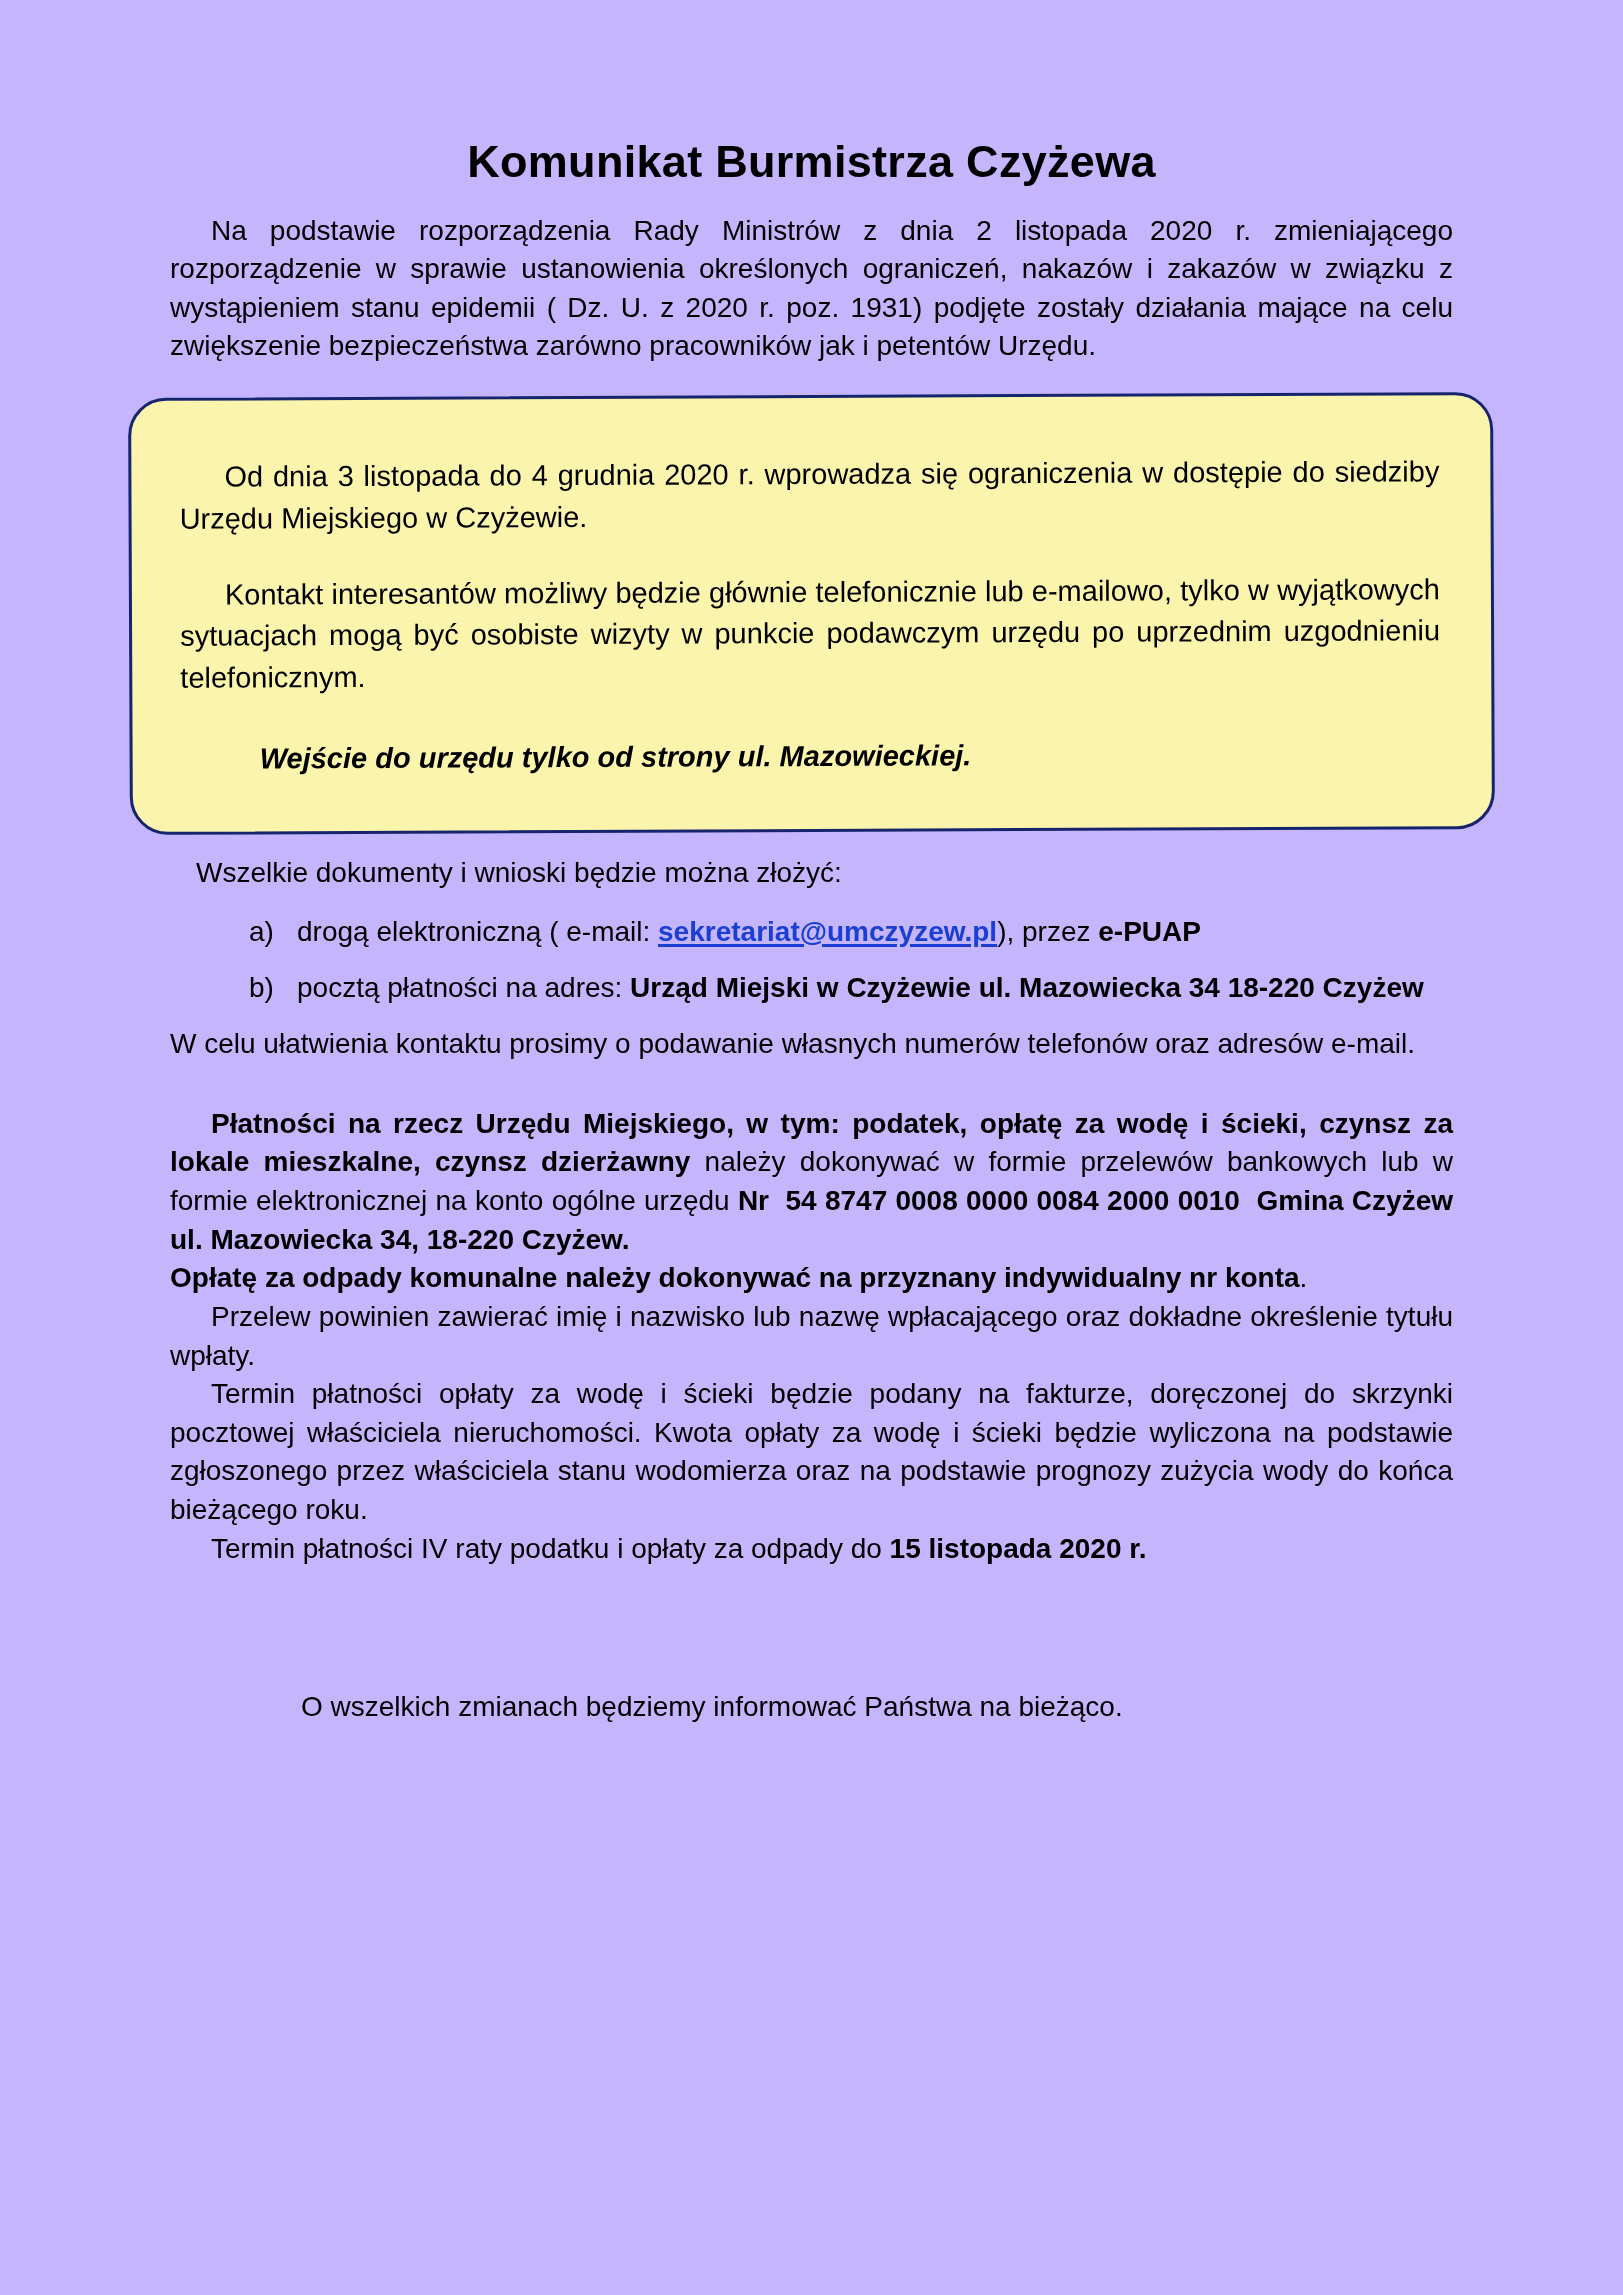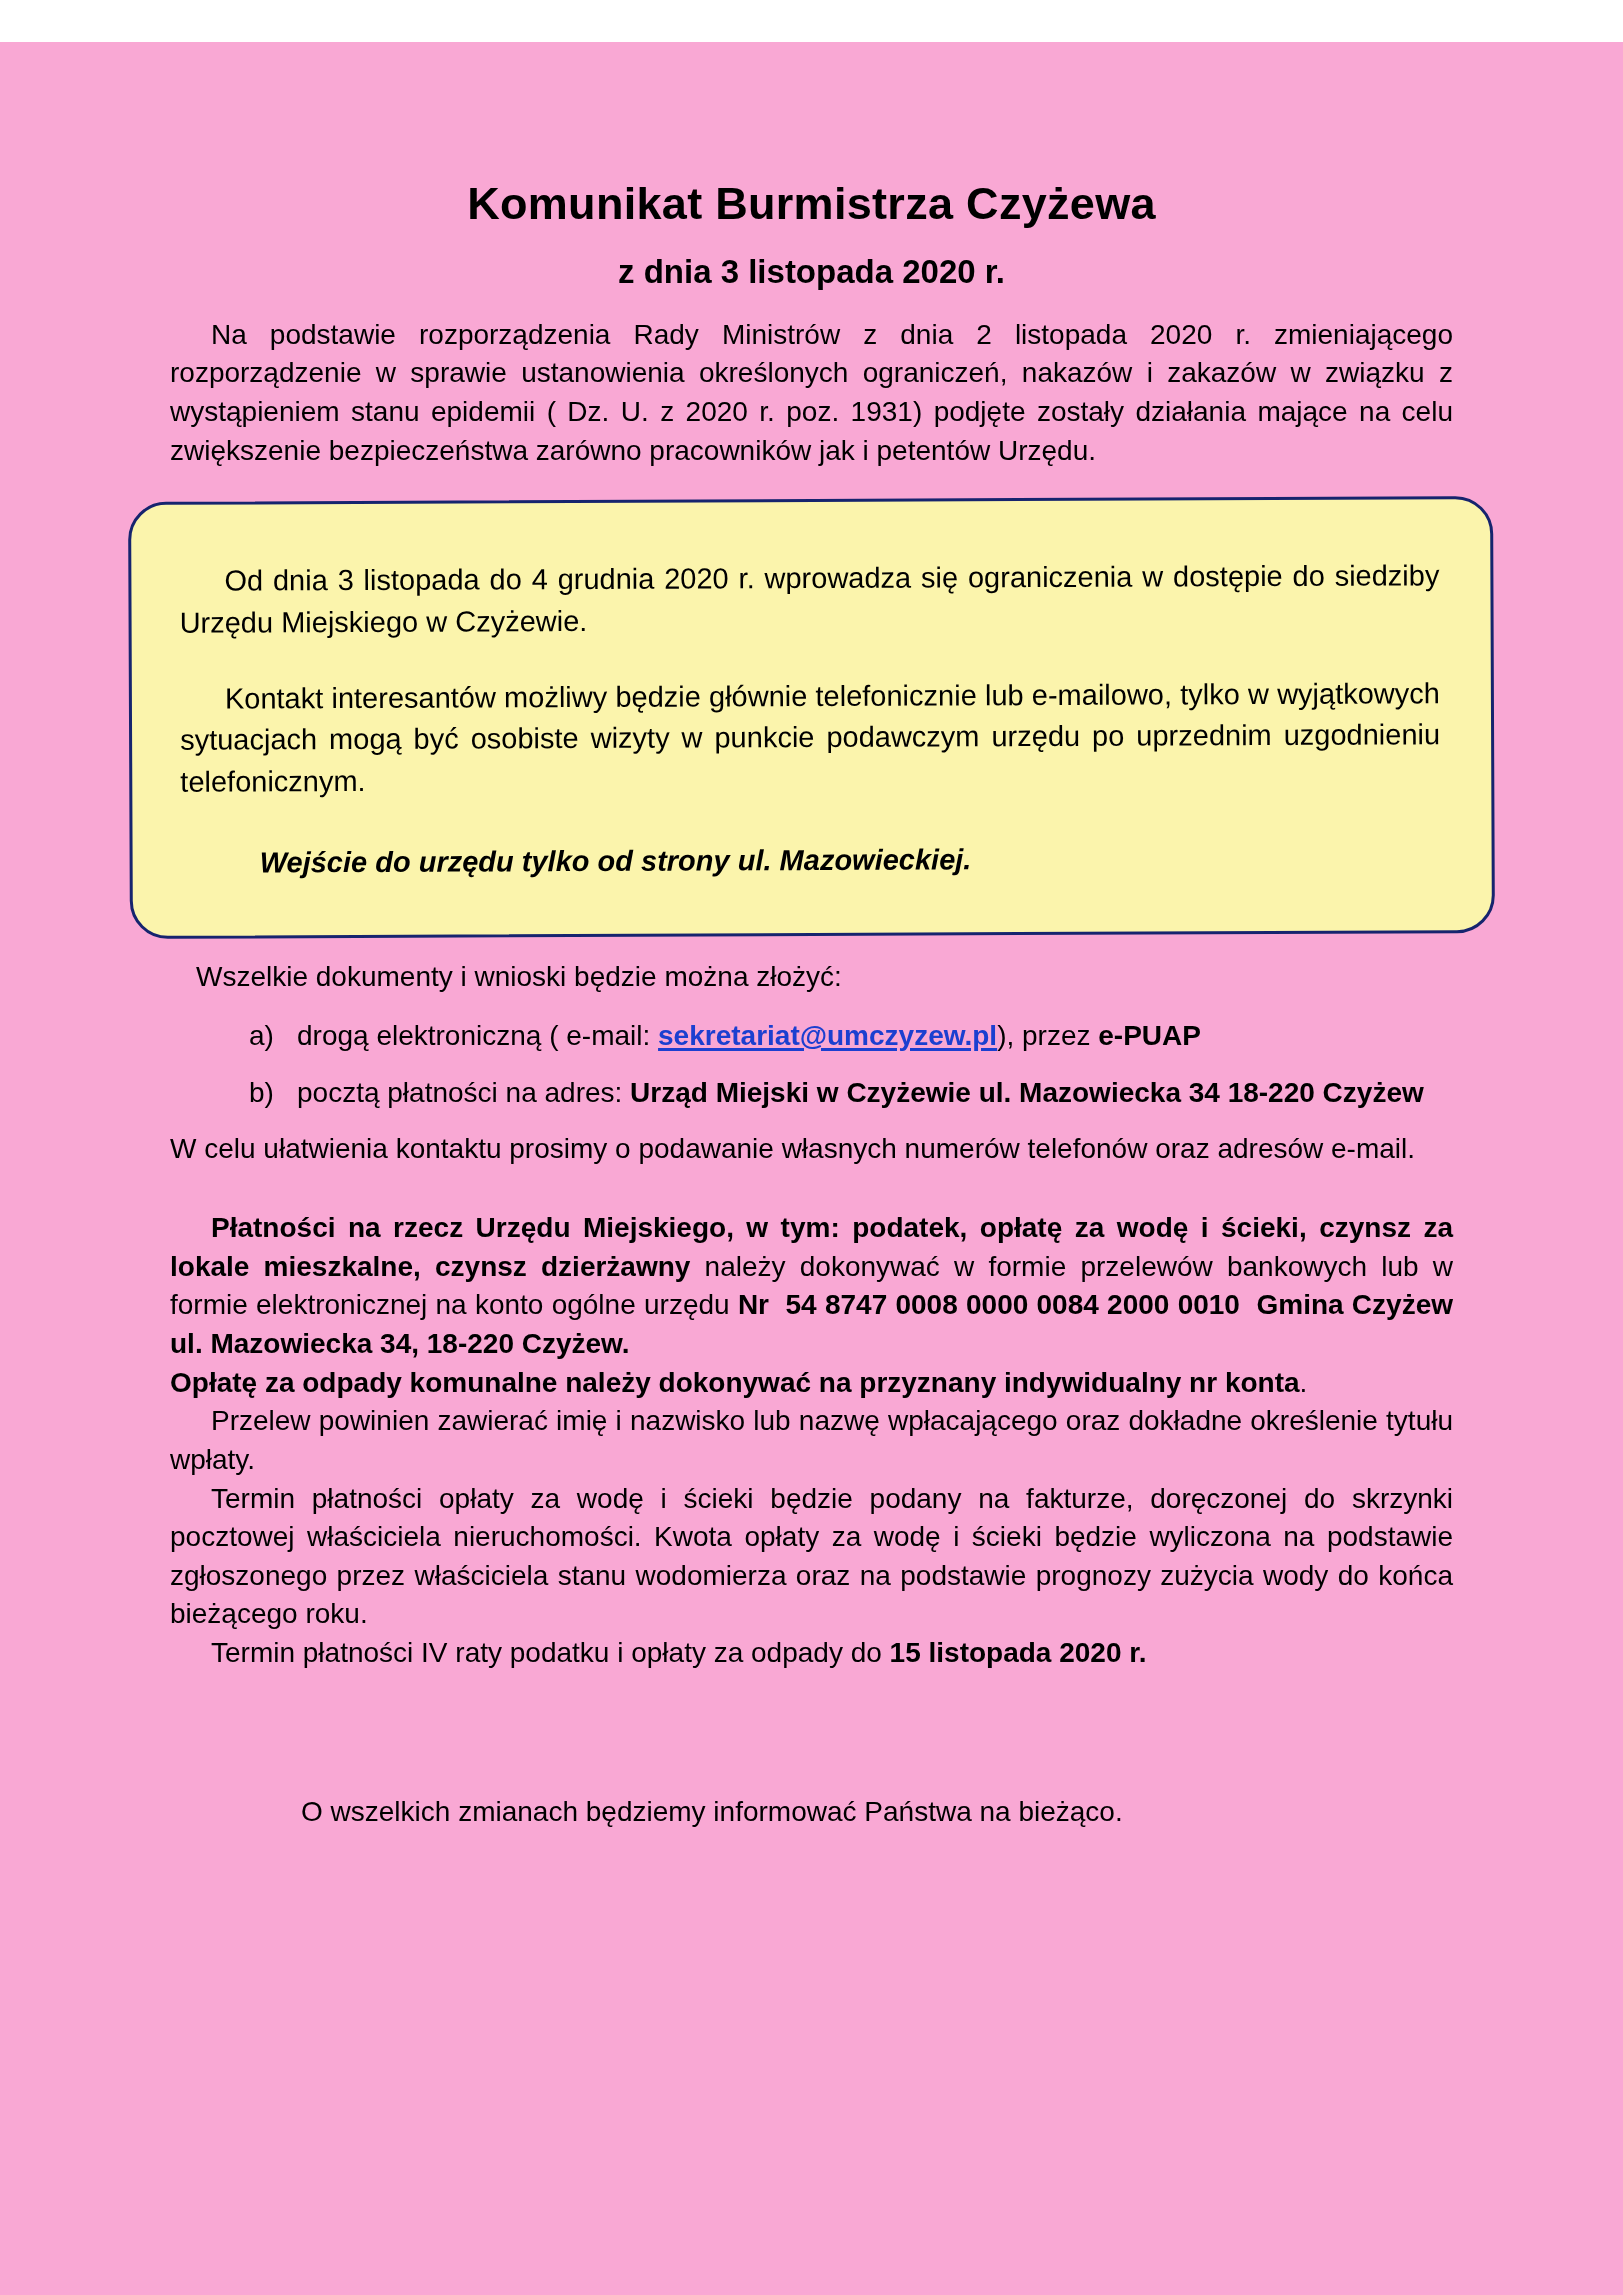--- a/index.html
+++ b/index.html
@@ -12,22 +12,21 @@
     height: 2295px;
     font-family: "Liberation Sans", sans-serif;
     color: #000000;
     position: relative;
     overflow: hidden;
   }
 
   .page {
     position: absolute;
     inset: 0;
-    background: #f9a8d4;
-    margin-top: 42px;
+    background: #c4b5fd;
   }
 
   
   .header {
     padding-top: 137px;
     text-align: center;
   }
   .doc-title {
     font-size: 45px;
     font-weight: bold;
@@ -144,21 +143,20 @@
     margin: 0;
   }
 </style>
 </head>
 <body>
 
 <div class="page">
 
   <div class="header">
     <h1 class="doc-title">Komunikat Burmistrza Czyżewa</h1>
-    <div class="doc-date">z dnia 3 listopada 2020 r.</div>
   </div>
 
   <div class="body-col">
     <p class="just indent">Na podstawie rozporządzenia Rady Ministrów z dnia 2 listopada 2020 r. zmieniającego rozporządzenie w sprawie ustanowienia określonych ograniczeń, nakazów i zakazów w związku z wystąpieniem stanu epidemii ( Dz. U. z 2020 r. poz. 1931) podjęte zostały działania mające na celu zwiększenie bezpieczeństwa zarówno pracowników jak i petentów Urzędu.</p>
   </div>
 
   <div class="callout-wrap">
     <div class="callout">
       <p class="indent">Od dnia 3 listopada do 4 grudnia 2020 r. wprowadza się ograniczenia  w dostępie do siedziby Urzędu Miejskiego w Czyżewie.</p>
       <div class="cal-gap"></div>

